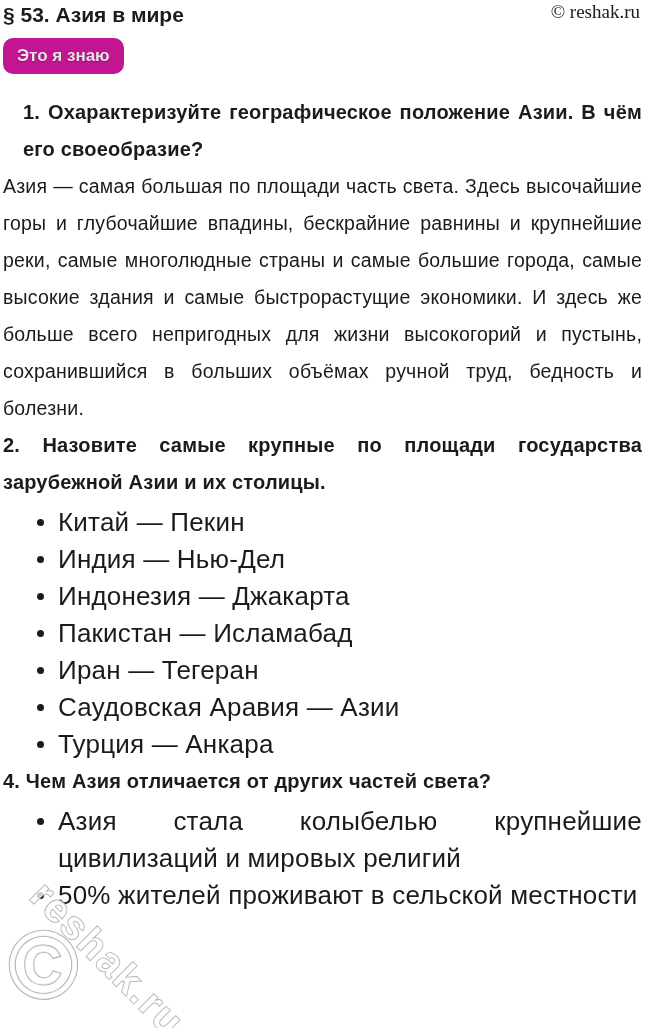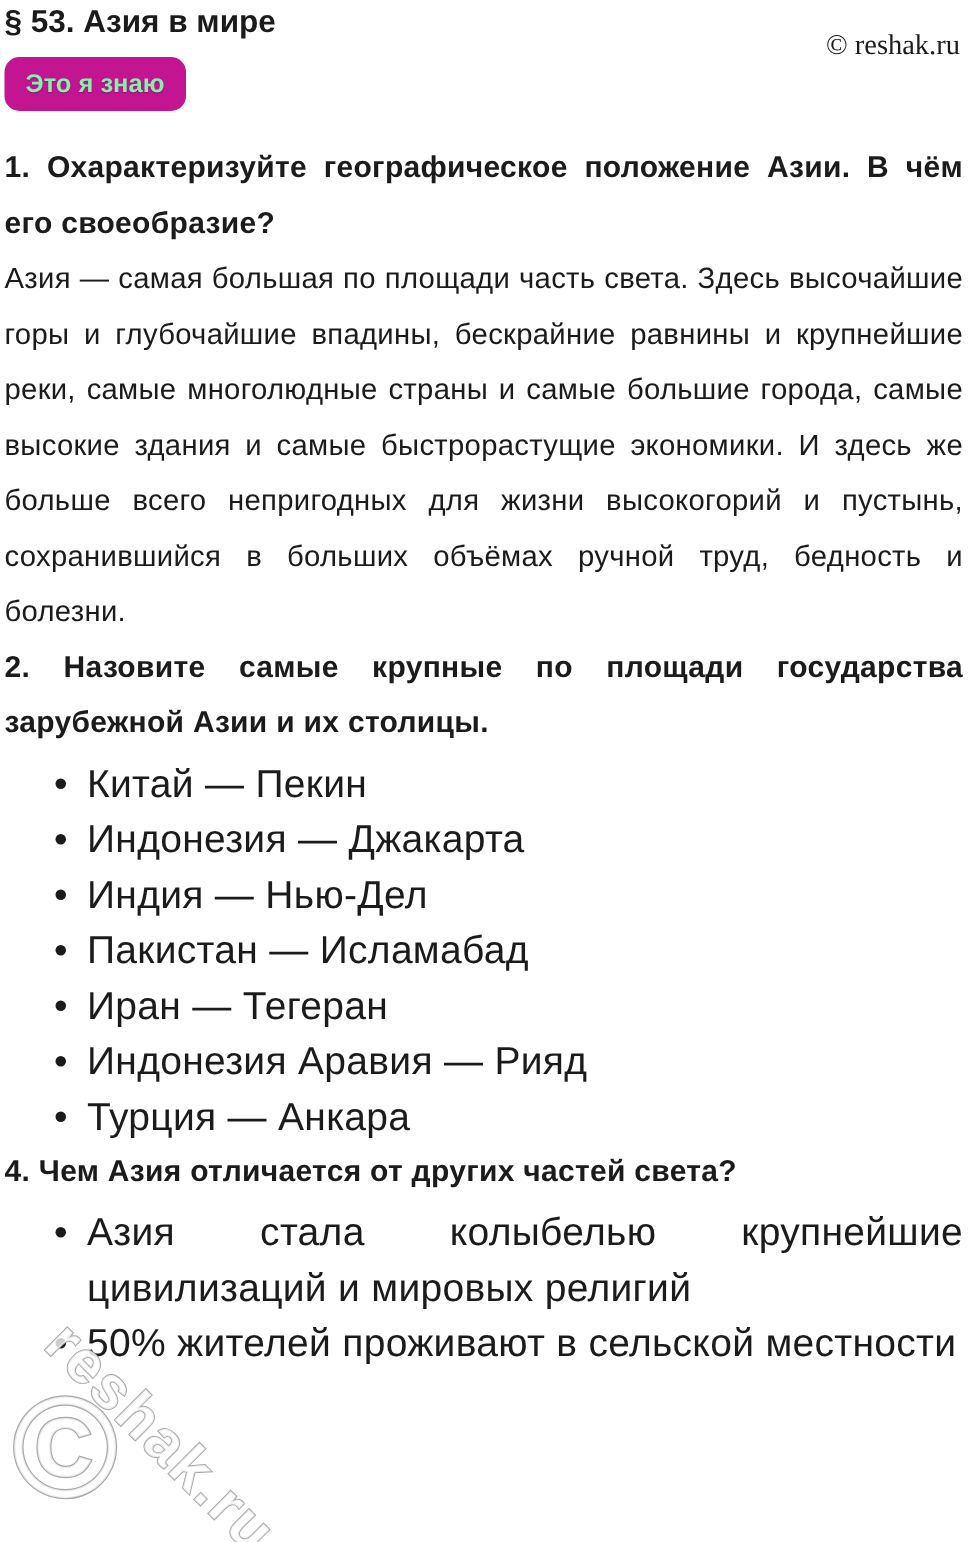--- a/index.html
+++ b/index.html
@@ -19,45 +19,44 @@
     font-weight: bold;
     font-size: 21px;
     line-height: 26px;
     padding-top: 2px;
   }
   .copyright {
     position: absolute; right: 2px; top: 0;
     font-family: "Liberation Serif", serif;
     font-size: 19px;
     line-height: 24px;
-    margin-top: 19px;
   }
 
   .badge-row { margin-top: 12px; height: 36px; }
   .badge {
     display: inline-block;
     background: #c31492;
-    color: #86efac;
+    color: #e5e5e5;
     font-weight: bold;
     font-size: 17px;
     line-height: 22px;
     padding: 7px 14px;
     border-radius: 10px;
     text-shadow: 0 1px 1px rgba(120,0,80,0.5);
   }
 
   .q-heading {
     margin: 0;
     font-weight: bold;
     font-size: 20px;
     line-height: 37px;
     text-align: justify;
     letter-spacing: 0.2px;
   }
-  .q-heading.first { margin-top: 20px; }
+  .q-heading.first { margin-top: 20px; margin-left: 20px; }
 
   .answer {
     margin: 0;
     font-size: 19.5px;
     line-height: 37px;
     text-align: justify;
     letter-spacing: 0.2px;
   }
 
   ul.answer-list {
@@ -119,25 +118,25 @@
   <div class="badge-row">
     <span class="badge">Это я знаю</span>
   </div>
 
   <h2 class="q-heading first">1. Охарактеризуйте географическое положение Азии. В чём его своеобразие?</h2>
   <p class="answer">Азия — самая большая по площади часть света. Здесь высочайшие горы и глубочайшие впадины, бескрайние равнины и крупнейшие реки, самые многолюдные страны и самые большие города, самые высокие здания и самые быстрорастущие экономики. И здесь же больше всего непригодных для жизни высокогорий и пустынь, сохранившийся в больших объёмах ручной труд, бедность и болезни.</p>
 
   <h2 class="q-heading">2. Назовите самые крупные по площади государства зарубежной Азии и их столицы.</h2>
   <ul class="answer-list">
     <li>Китай — Пекин</li>
+    <li>Индия — Нью-Дел</li>
     <li>Индонезия — Джакарта</li>
-    <li>Индия — Нью-Дел</li>
     <li>Пакистан — Исламабад</li>
     <li>Иран — Тегеран</li>
-    <li>Индонезия Аравия — Рияд</li>
+    <li>Саудовская Аравия — Азии</li>
     <li>Турция — Анкара</li>
   </ul>
 
   <h2 class="q-heading">4. Чем Азия отличается от других частей света?</h2>
   <ul class="answer-list">
     <li>Азия стала колыбелью крупнейшие цивилизаций и мировых религий</li>
     <li>50% жителей проживают в сельской местности</li>
   </ul>
 
 </div>

